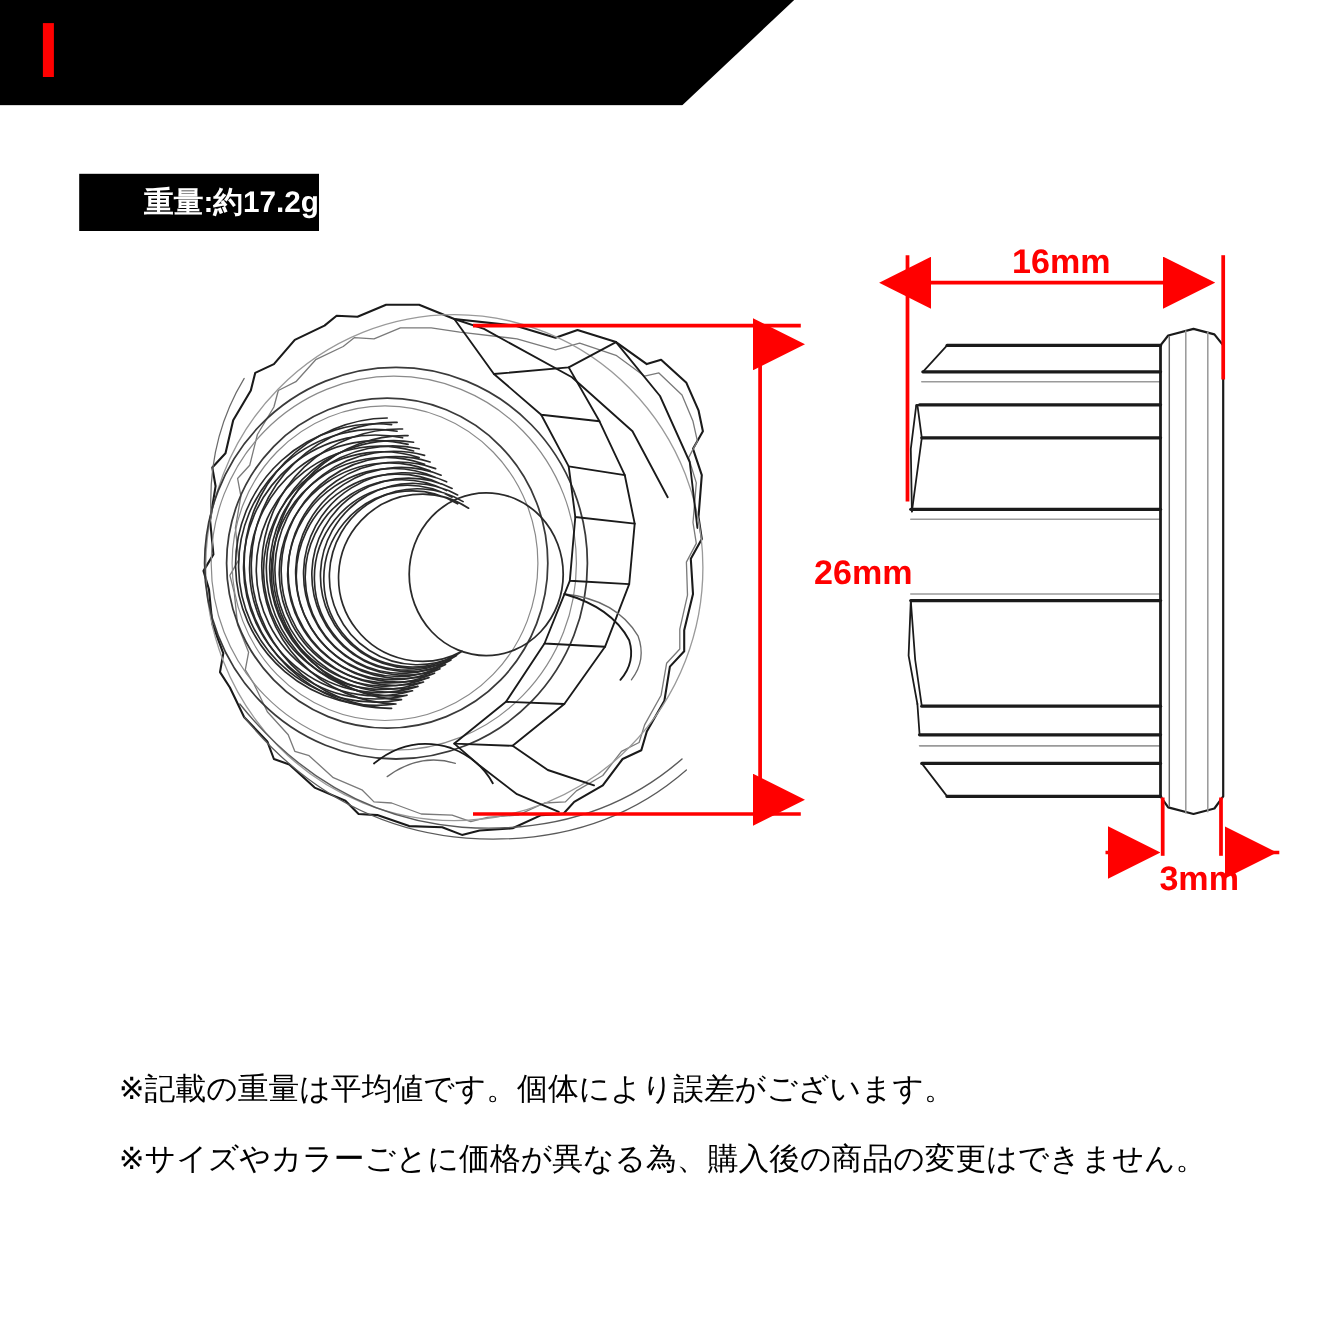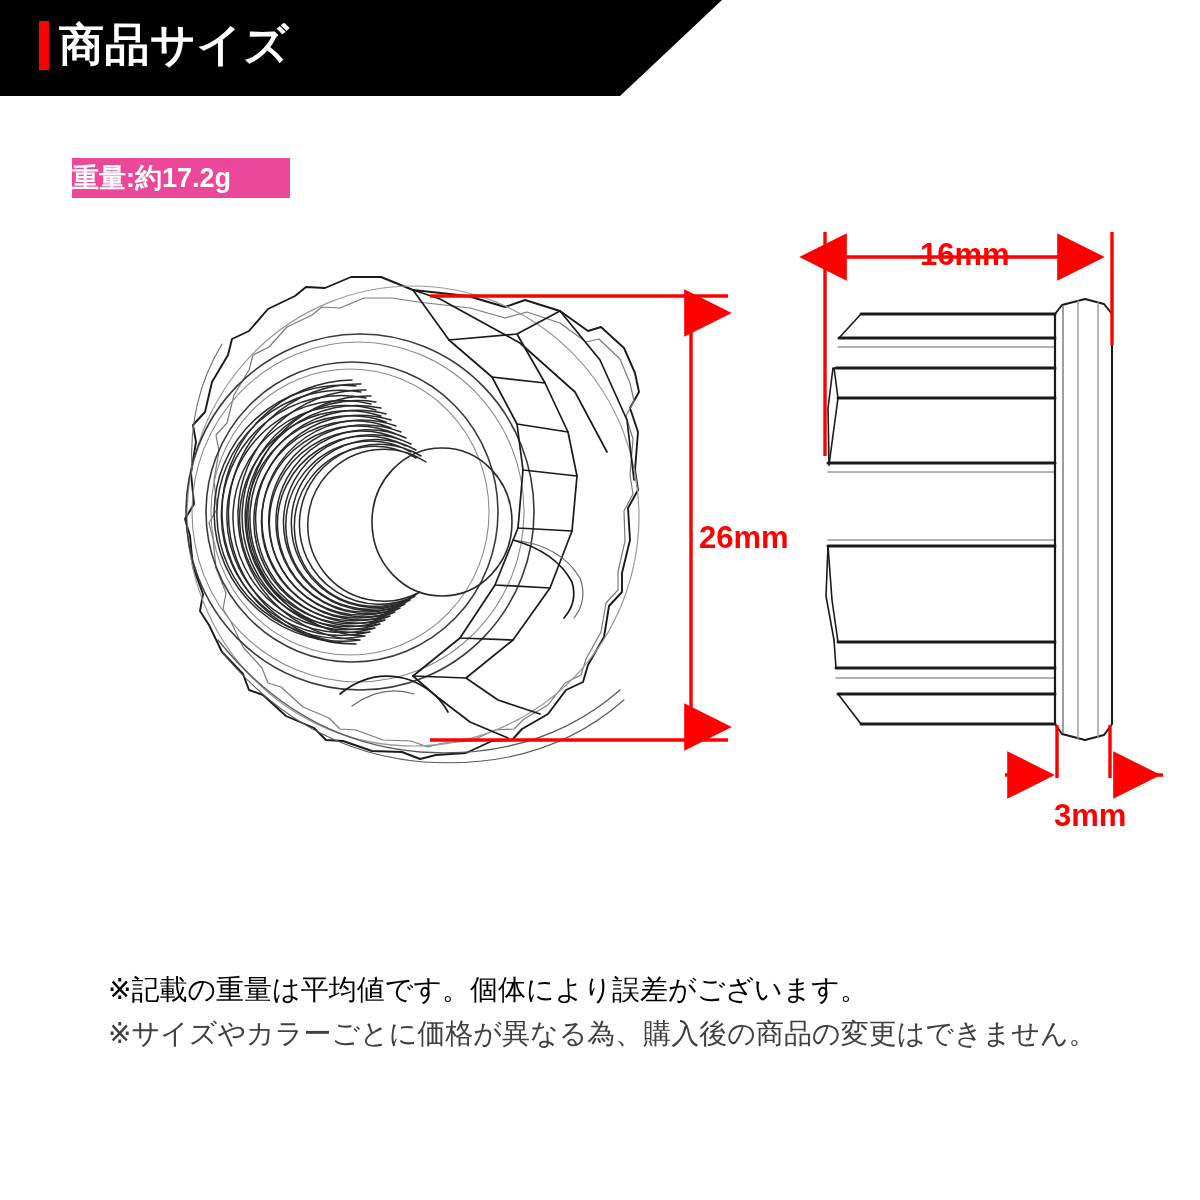--- a/index.html
+++ b/index.html
@@ -46,25 +46,25 @@
     line-height: 60px;
     white-space: nowrap;
   }
 
   
   .weight-badge {
     position: absolute;
     left: 72px;
     top: 158px;
     width: 218px;
-    height: 40px;
-    background: #ec4899;
+    height: 52px;
+    background: #000000;
     display: flex;
     align-items: center;
-    justify-content: flex-start;
+    justify-content: flex-end;
   }
   .weight-badge-label {
     color: #ffffff;
     font-size: 27px;
     font-weight: bold;
     letter-spacing: 0px;
     white-space: nowrap;
   }
 
   
@@ -77,49 +77,47 @@
     pointer-events: none;
   }
 
   
   .dim-label {
     position: absolute;
     color: #ff0000;
     font-size: 31px;
     font-weight: bold;
     white-space: nowrap;
-    margin-top: 17px;
-  }
-  .dim-26 { left: 699px; top: 503px; }
+  }
+  .dim-26 { left: 740px; top: 503px; }
   .dim-16 { left: 920px; top: 220px; }
   .dim-3  { left: 1054px; top: 781px; text-align: center; }
 
   
   .notes {
     position: absolute;
     left: 108px;
     top: 968px;
     width: 1020px;
   }
   .note-line {
     font-size: 28px;
     line-height: 44px;
     color: #000000;
     white-space: nowrap;
   }
-  .note-line.red { color: #404040; }
+  .note-line.red { color: #000000; margin-top: 20px; }
 </style>
 </head>
 <body>
 
 <div id="page">
 
   <div class="header-band"></div>
   <div class="header-accent-bar"></div>
-  <div class="header-title">商品サイズ</div>
 
   <div class="weight-badge">
     <span class="weight-badge-label">重量:約17.2g</span>
   </div>
 
   <svg class="drawing-svg" viewBox="0 0 1200 1200">
     <defs>
       <marker id="arrUp" markerWidth="14" markerHeight="14" refX="7" refY="12" orient="auto">
         <path d="M7 0 L14 14 L0 14 Z" fill="#ff0000"></path>
       </marker>

